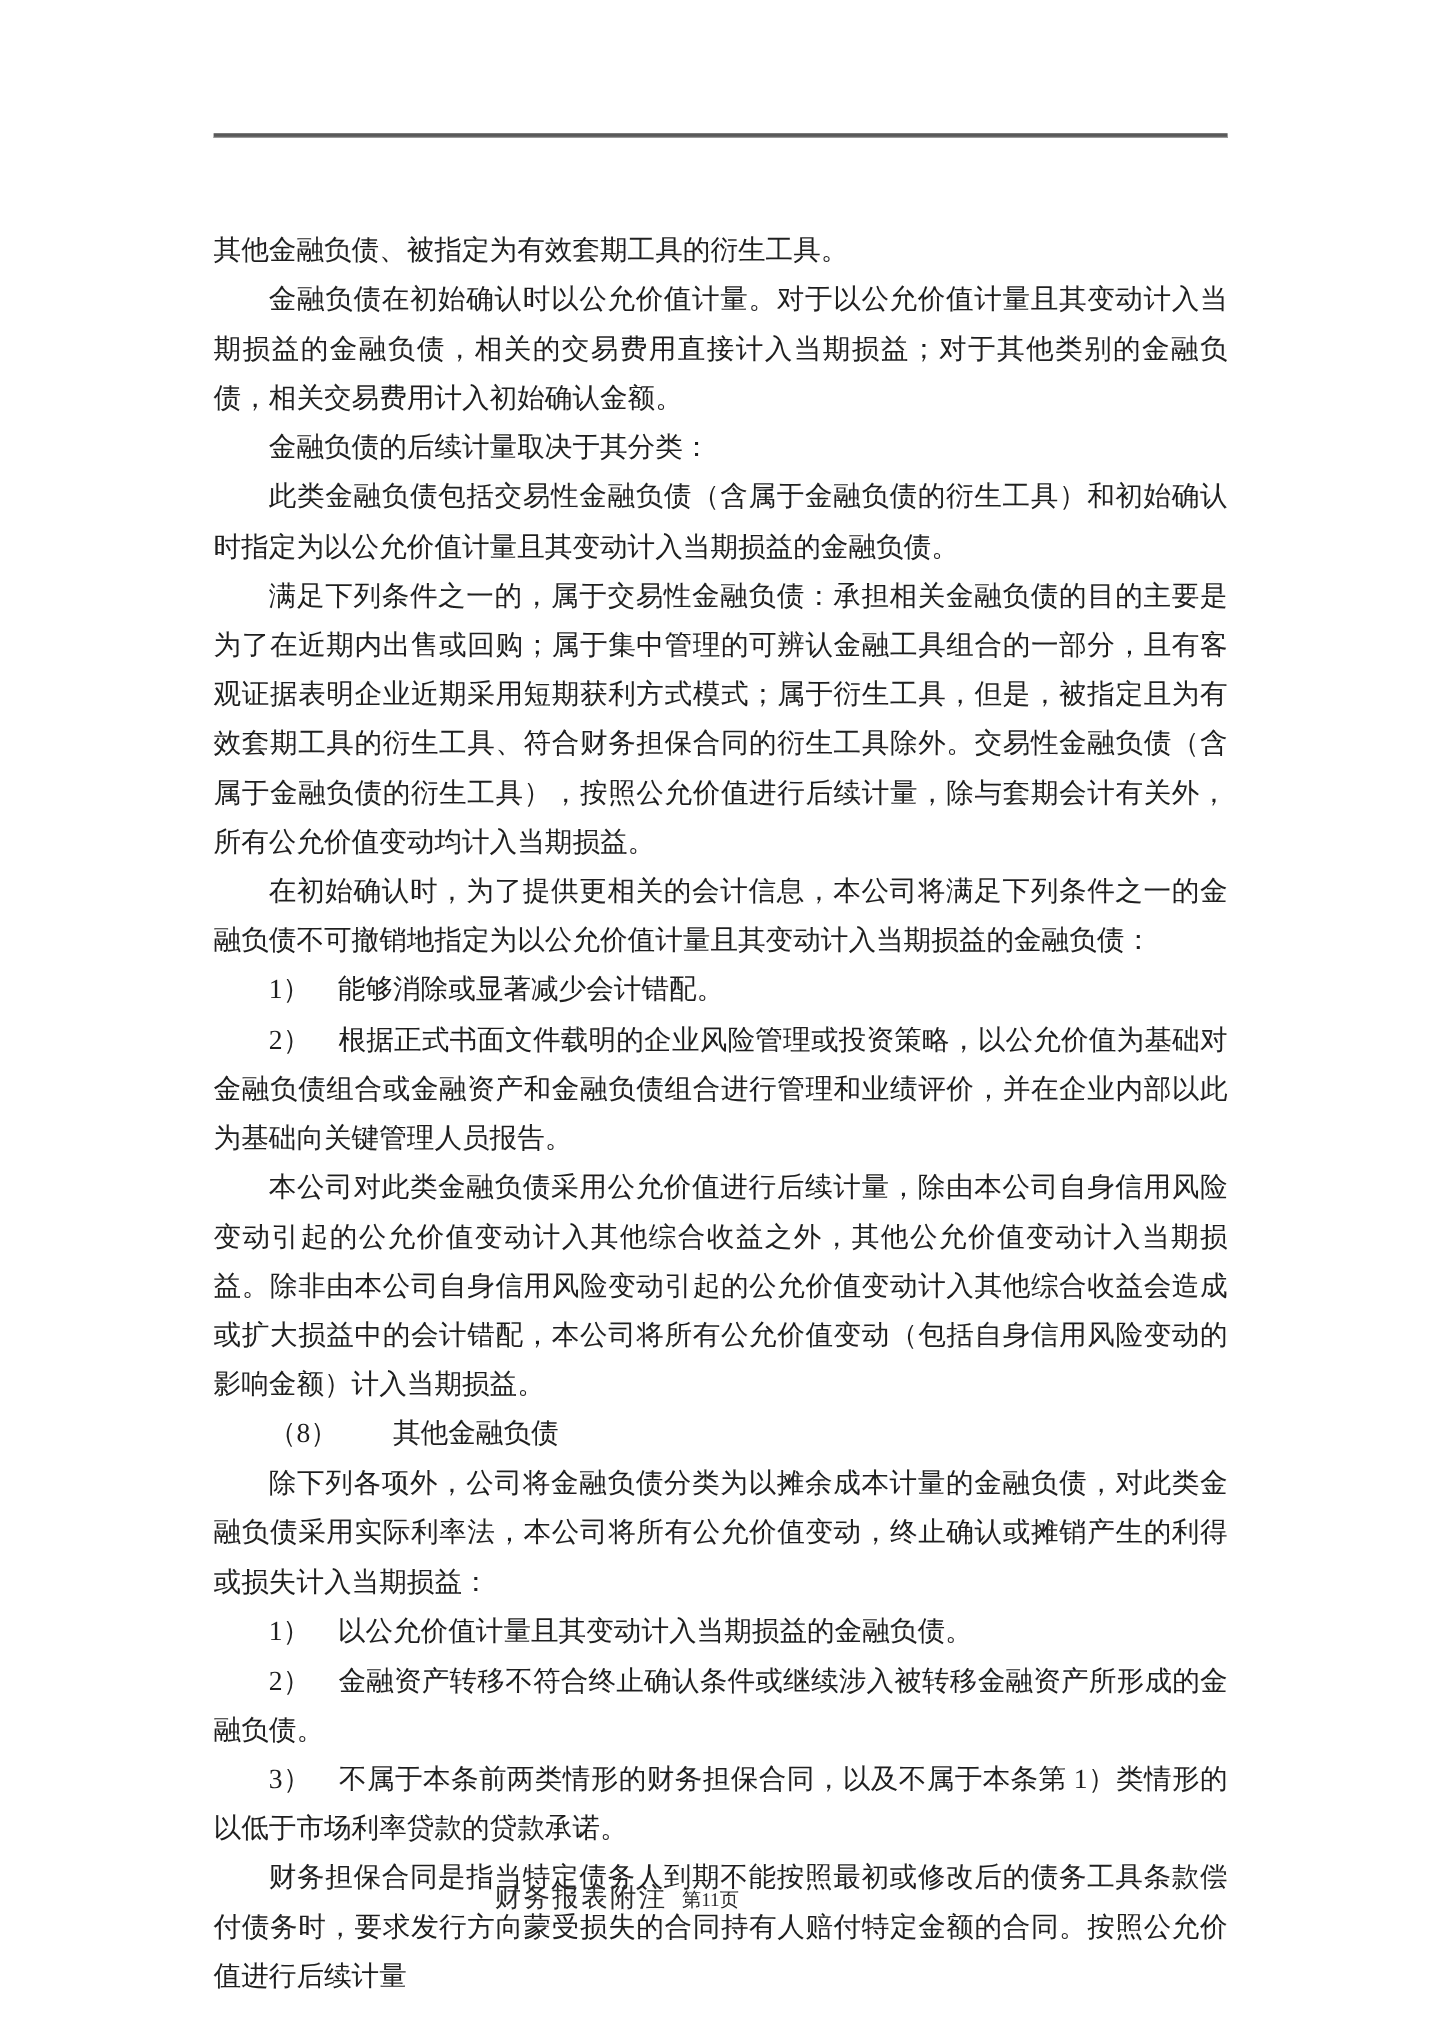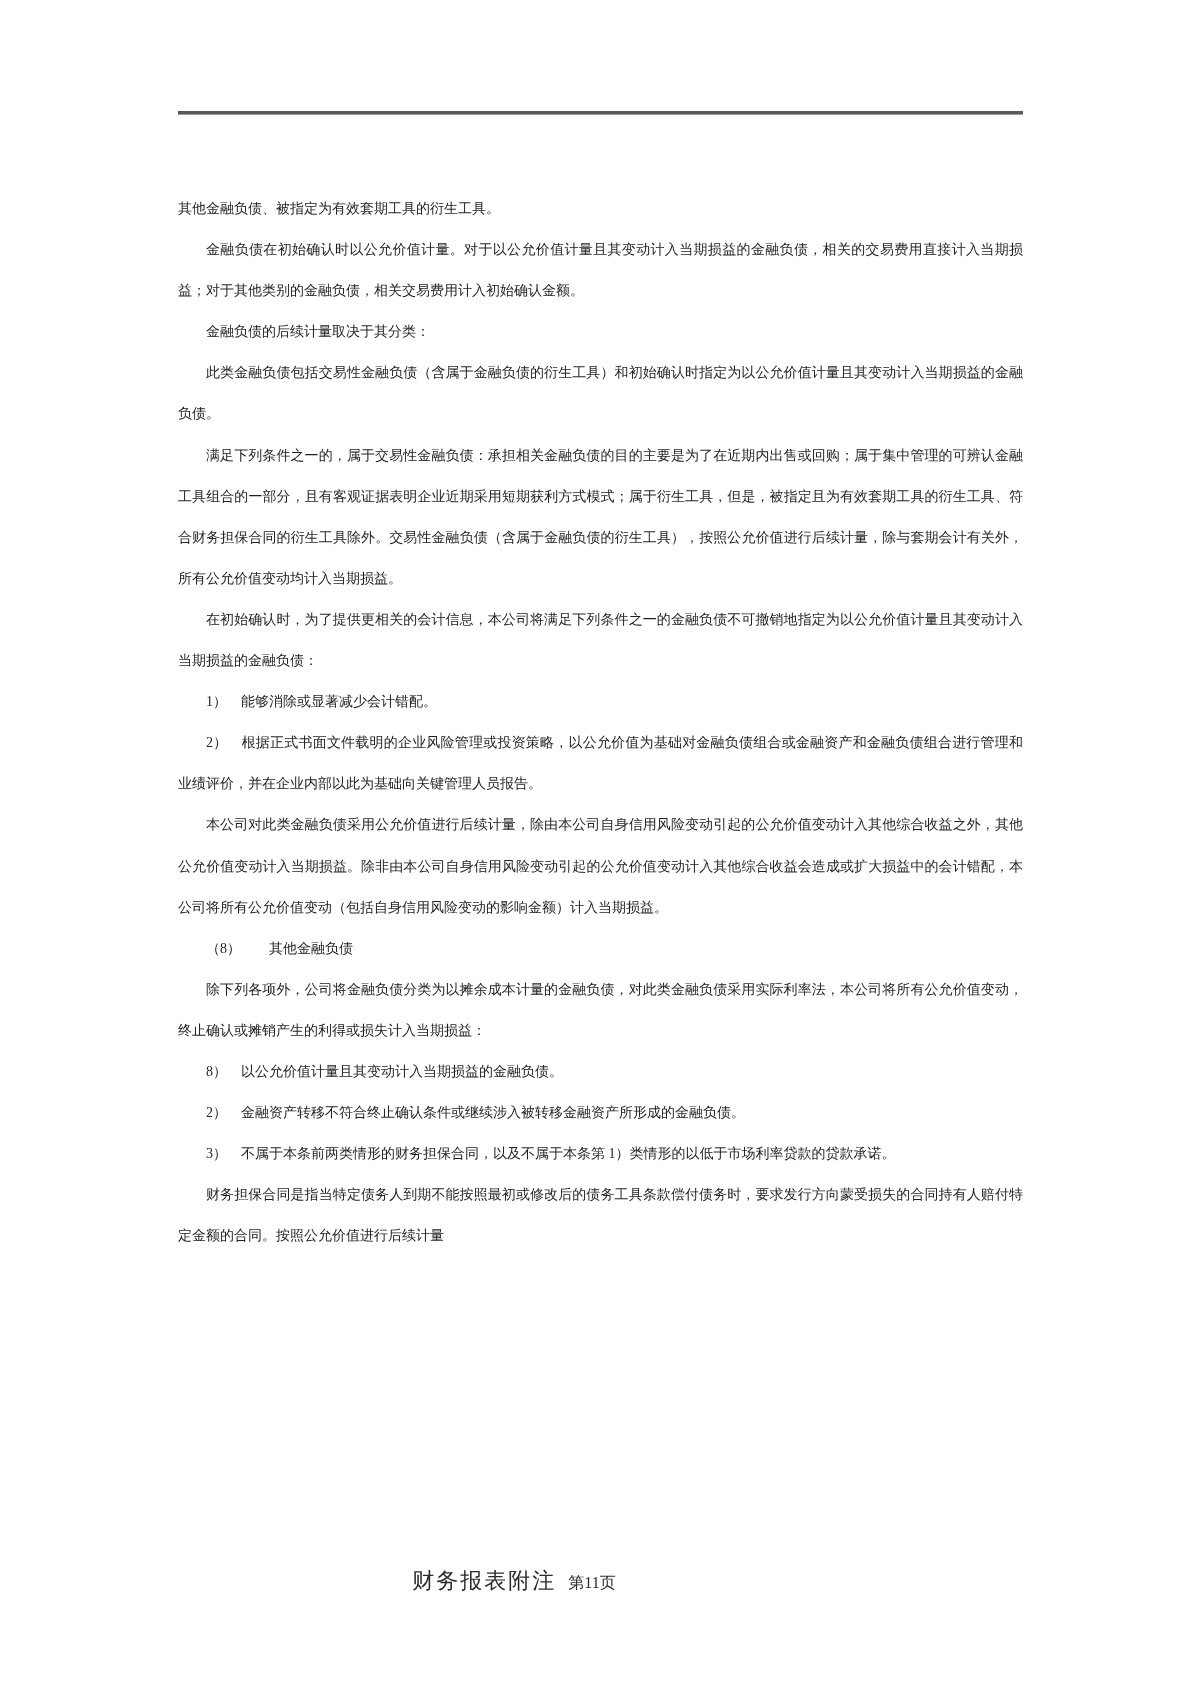--- a/index.html
+++ b/index.html
@@ -18,21 +18,21 @@
     position: absolute;
     left: 178px; top: 111px;
     width: 845px; height: 3px;
     background: #595959;
     border-bottom: 1px solid #9a9a9a;
   }
   .content {
     position: absolute;
     left: 178px; top: 188px;
     width: 845px;
-    font-size: 14px;
+    font-size: 23px;
     line-height: 41.1px;
     color: #1f1f1f;
     text-align: justify;
   }
   .content p {
     margin: 0;
     padding: 0;
     text-indent: 2em;
   }
   .content p.no-indent { text-indent: 0; }
@@ -59,21 +59,21 @@
     <p>金融负债在初始确认时以公允价值计量。对于以公允价值计量且其变动计入当期损益的金融负债，相关的交易费用直接计入当期损益；对于其他类别的金融负债，相关交易费用计入初始确认金额。</p>
     <p>金融负债的后续计量取决于其分类：</p>
     <p>此类金融负债包括交易性金融负债（含属于金融负债的衍生工具）和初始确认时指定为以公允价值计量且其变动计入当期损益的金融负债。</p>
     <p>满足下列条件之一的，属于交易性金融负债：承担相关金融负债的目的主要是为了在近期内出售或回购；属于集中管理的可辨认金融工具组合的一部分，且有客观证据表明企业近期采用短期获利方式模式；属于衍生工具，但是，被指定且为有效套期工具的衍生工具、符合财务担保合同的衍生工具除外。交易性金融负债（含属于金融负债的衍生工具），按照公允价值进行后续计量，除与套期会计有关外，所有公允价值变动均计入当期损益。</p>
     <p>在初始确认时，为了提供更相关的会计信息，本公司将满足下列条件之一的金融负债不可撤销地指定为以公允价值计量且其变动计入当期损益的金融负债：</p>
     <p>1）　能够消除或显著减少会计错配。</p>
     <p>2）　根据正式书面文件载明的企业风险管理或投资策略，以公允价值为基础对金融负债组合或金融资产和金融负债组合进行管理和业绩评价，并在企业内部以此为基础向关键管理人员报告。</p>
     <p>本公司对此类金融负债采用公允价值进行后续计量，除由本公司自身信用风险变动引起的公允价值变动计入其他综合收益之外，其他公允价值变动计入当期损益。除非由本公司自身信用风险变动引起的公允价值变动计入其他综合收益会造成或扩大损益中的会计错配，本公司将所有公允价值变动（包括自身信用风险变动的影响金额）计入当期损益。</p>
     <p>（8）　　其他金融负债</p>
     <p>除下列各项外，公司将金融负债分类为以摊余成本计量的金融负债，对此类金融负债采用实际利率法，本公司将所有公允价值变动，终止确认或摊销产生的利得或损失计入当期损益：</p>
-    <p>8）　以公允价值计量且其变动计入当期损益的金融负债。</p>
+    <p>1）　以公允价值计量且其变动计入当期损益的金融负债。</p>
     <p>2）　金融资产转移不符合终止确认条件或继续涉入被转移金融资产所形成的金融负债。</p>
     <p>3）　不属于本条前两类情形的财务担保合同，以及不属于本条第 1）类情形的以低于市场利率贷款的贷款承诺。</p>
     <p>财务担保合同是指当特定债务人到期不能按照最初或修改后的债务工具条款偿付债务时，要求发行方向蒙受损失的合同持有人赔付特定金额的合同。按照公允价值进行后续计量</p>
   </div>
 
   <div class="footer">
     <span class="footer-title">财务报表附注</span><span class="footer-page">第11页</span>
   </div>
 
 </div>

